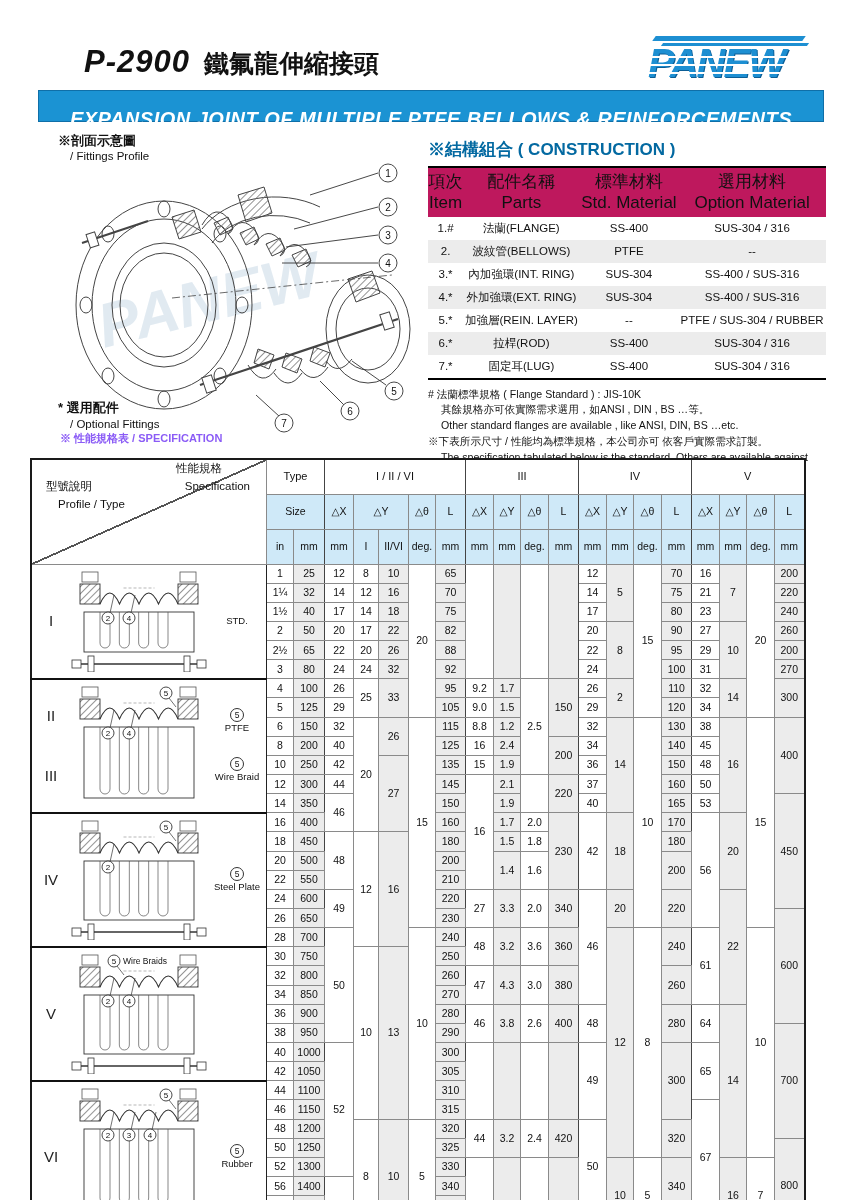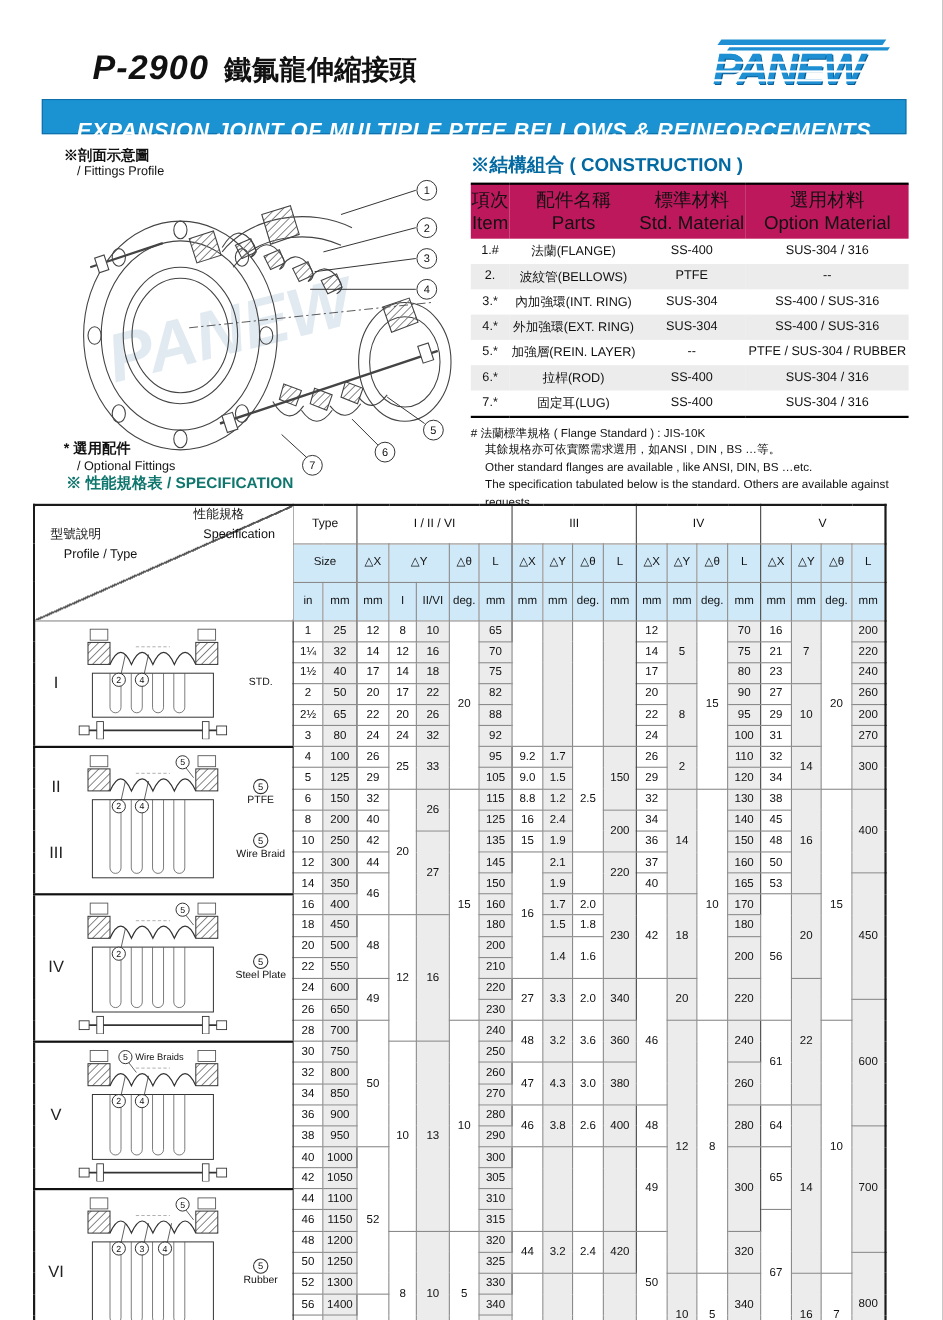--- a/index.html
+++ b/index.html
@@ -28,21 +28,21 @@
   .construction{position:absolute;left:428px;top:138px;width:398px;}
   .cons-title{font-size:17px;font-weight:bold;color:#0369a1;margin:0 0 5px 0;}
   .cons-table{width:100%;border-collapse:collapse;border-top:2.5px solid #000;border-bottom:2.5px solid #000;}
   .cons-table th{background:#be185d;font-weight:normal;font-size:17px;line-height:1.25;padding:3px 0;}
   .cons-table td{font-size:11.5px;text-align:center;padding:0;height:23px;}
   .cons-table tr.alt td{background:#ececec;}
   .notes{margin-top:7px;font-size:10.6px;line-height:1.5;color:#111;}
   .notes .ind{padding-left:13px;}
   
   .spec-head{position:absolute;left:60px;top:431px;width:768px;height:22px;}
-  .spec-title{position:absolute;left:0;top:0;font-size:14px;font-weight:bold;color:#0f766e;white-space:nowrap;}
+  .spec-title{position:absolute;left:0;top:0;font-size:11px;font-weight:bold;color:#8b5cf6;white-space:nowrap;}
   .spec-legend{position:absolute;right:-30px;top:4px;font-size:10.6px;white-space:nowrap;}
   .spec-legend span{margin-left:10px;}
   
   .spec-wrap{position:absolute;left:30px;top:458px;}
   .spec-table{border-collapse:collapse;table-layout:fixed;border:2px solid #1a1a1a;}
   .spec-table td,.spec-table th{border:0.8px solid #8a8a8a;font-weight:normal;font-size:10.5px;
         text-align:center;vertical-align:middle;padding:0;overflow:hidden;line-height:1.05;}
   .spec-table thead th{background:#cfe9f8;}
   .spec-table thead tr.grp th{background:#ffffff;font-size:11px;}
   .spec-table thead tr{height:35px;}
@@ -229,20 +229,21 @@
             <td>固定耳(LUG)</td>
             <td>SS-400</td>
             <td>SUS-304 / 316</td>
           </tr>
         </tbody>
     </table>
     <div class="notes">
         <div># 法蘭標準規格 ( Flange Standard ) : JIS-10K</div>
         <div class="ind">其餘規格亦可依實際需求選用，如ANSI , DIN , BS …等。</div>
         <div class="ind">Other standard flanges are available , like ANSI, DIN, BS …etc.</div>
+        <div>※下表所示尺寸 / 性能均為標準規格，本公司亦可 依客戶實際需求訂製。</div>
         <div class="ind">The specification tabulated below is the standard. Others are available against requests.</div>
       </div>
   </div>
 
   <div class="spec-head">
     <div class="spec-title">※ 性能規格表 / SPECIFICATION</div>
   </div>
 
   <div class="spec-wrap">
     <table class="spec-table">

